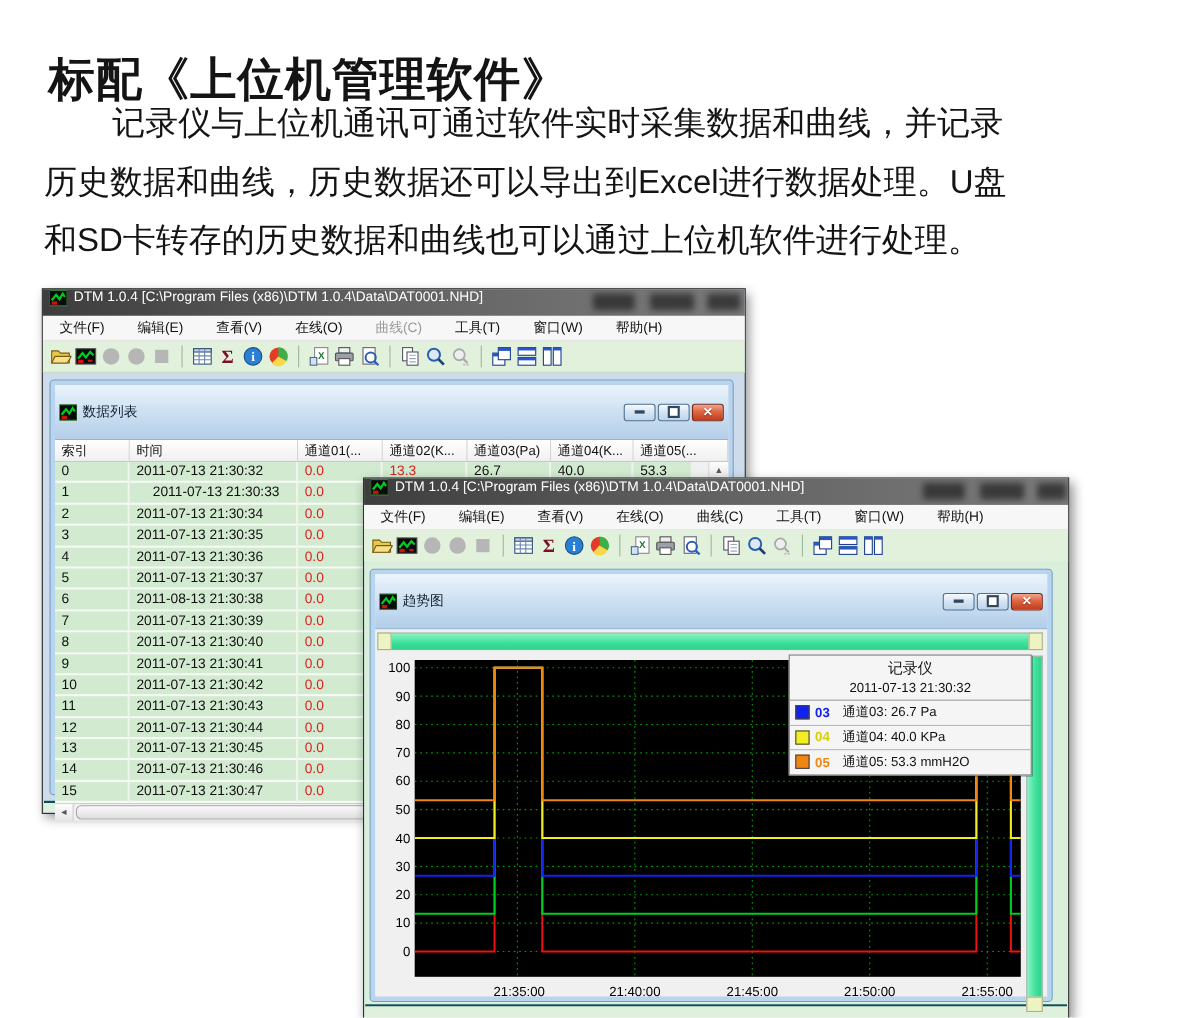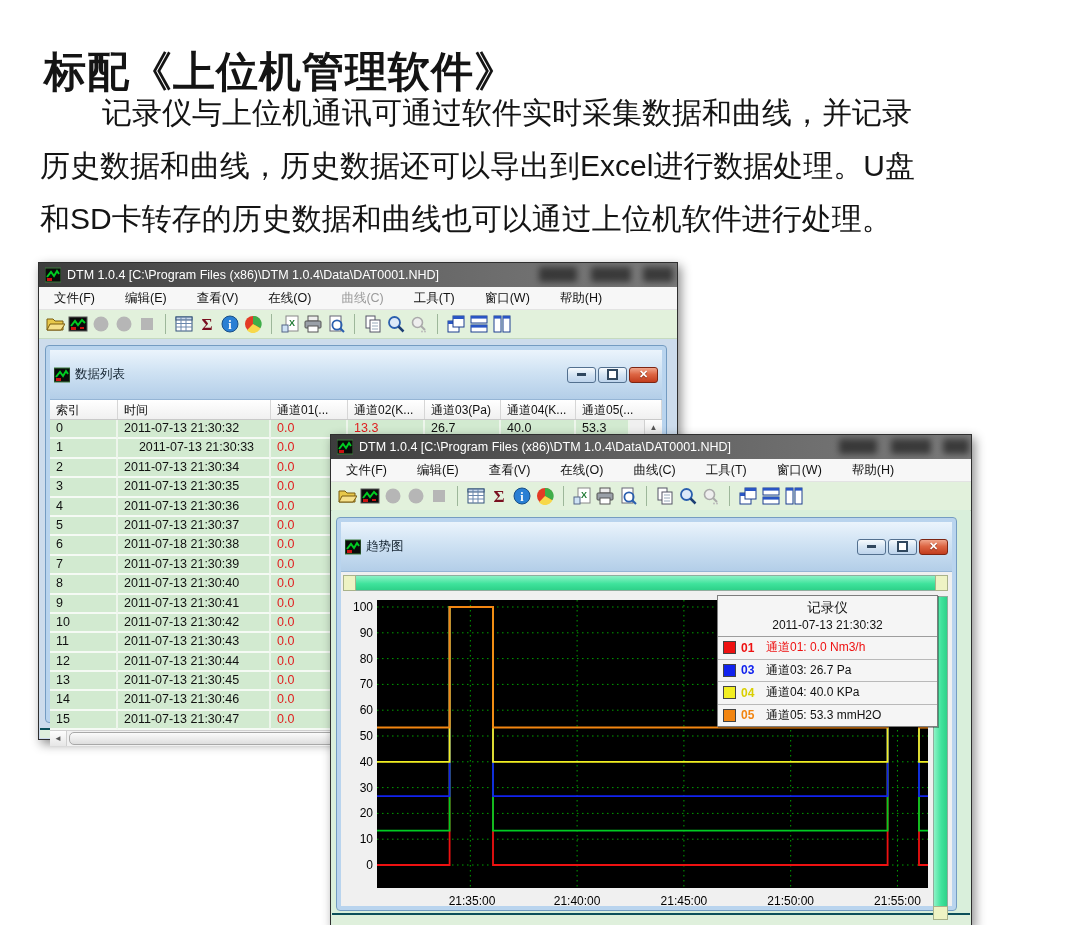--- a/index.html
+++ b/index.html
@@ -7,21 +7,21 @@
        font-family:"Liberation Sans",sans-serif;color:#111}
 
   
   .doc-title{position:absolute;left:44px;top:16px;font-size:42px;font-weight:bold;color:#141414;letter-spacing:1px}
   .doc-para{position:absolute;left:40px;top:86px;width:884px;font-size:30px;line-height:53px;
             color:#141414;text-indent:62px;margin:0}
 
   
   .win{position:absolute;background:#cddcec;border:1px solid #2f2f2f;box-shadow:3px 4px 10px rgba(0,0,0,.45)}
   .titlebar{height:24px;background:linear-gradient(90deg,#3d3d3d,#5f5f5f 45%,#6f6f6f 75%,#7a7a7a);
-            display:flex;align-items:center;gap:6px;padding:0 6px;color:#fff;font-size:12.5px;position:relative;overflow:hidden}
+            display:flex;gap:6px;padding:0 6px;color:#fff;font-size:12.5px;position:relative;overflow:hidden}
   .titlebar .t-text{white-space:nowrap}
   .censor{position:absolute;top:4px;height:15px;background:#262626;filter:blur(3px);border-radius:2px;opacity:.75}
   .app-ico{width:16px;height:16px;flex:0 0 auto}
   .menubar{height:22px;background:#f7f7f7;border-bottom:1px solid #e3e3e3;display:flex;align-items:center;font-size:12.5px}
   .menu-item{padding:0 15px;cursor:default}
   .menu-item.disabled{color:#9a9a9a}
   .toolbar{height:28px;background:#e2f1dc;border-bottom:1px solid #c5dabf;display:flex;align-items:center;padding:0 6px;gap:3px}
   .tb-icon{width:20px;height:20px;display:inline-block}
   .tb-icon svg{width:20px;height:20px;display:block}
   .tb-sep{width:1px;height:20px;background:#9db79a;margin:0 5px}
@@ -315,21 +315,21 @@
             <div class="c" style="width: 68px;">5</div>
             <div class="c" style="width: 153px;">2011-07-13 21:30:37</div>
             <div class="c red" style="width: 77px;">0.0</div>
             <div class="c red" style="width: 77px;">13.3</div>
             <div class="c" style="width: 76px;">26.7</div>
             <div class="c" style="width: 75px;">40.0</div>
             <div class="c" style="width: 54px;">53.3</div>
           </div>
           <div class="tbl-row">
             <div class="c" style="width: 68px;">6</div>
-            <div class="c" style="width: 153px;">2011-07-18 21:30:38</div>
+            <div class="c" style="width: 153px;">2011-08-13 21:30:38</div>
             <div class="c red" style="width: 77px;">0.0</div>
             <div class="c red" style="width: 77px;">13.3</div>
             <div class="c" style="width: 76px;">26.7</div>
             <div class="c" style="width: 75px;">40.0</div>
             <div class="c" style="width: 54px;">53.3</div>
           </div>
           <div class="tbl-row">
             <div class="c" style="width: 68px;">7</div>
             <div class="c" style="width: 153px;">2011-07-13 21:30:39</div>
             <div class="c red" style="width: 77px;">0.0</div>
@@ -646,25 +646,20 @@
           <div class="xlab" style="left: 307.894px; top: 322px;">21:45:00</div>
           <div class="xlab" style="left: 414.677px; top: 322px;">21:50:00</div>
           <div class="xlab" style="left: 521.46px; top: 322px;">21:55:00</div>
         </div>
 
       <div class="legend" style="left:376px;top:23px;width:219px">
         <div class="legend-title">记录仪</div>
         <div class="legend-time">2011-07-13 21:30:32</div>
         <div>
             <div class="legend-row">
-              <span class="lg-swatch" style="background: rgb(238, 17, 17);"></span>
-              <span class="lg-id" style="color: rgb(238, 17, 17);">01</span>
-              <span class="lg-text" style="color: rgb(238, 17, 17);">通道01: 0.0 Nm3/h</span>
-            </div>
-            <div class="legend-row">
               <span class="lg-swatch" style="background: rgb(17, 34, 238);"></span>
               <span class="lg-id" style="color: rgb(17, 34, 238);">03</span>
               <span class="lg-text" style="color: rgb(17, 17, 17);">通道03: 26.7 Pa</span>
             </div>
             <div class="legend-row">
               <span class="lg-swatch" style="background: rgb(242, 238, 34);"></span>
               <span class="lg-id" style="color: rgb(217, 207, 0);">04</span>
               <span class="lg-text" style="color: rgb(17, 17, 17);">通道04: 40.0 KPa</span>
             </div>
             <div class="legend-row">

